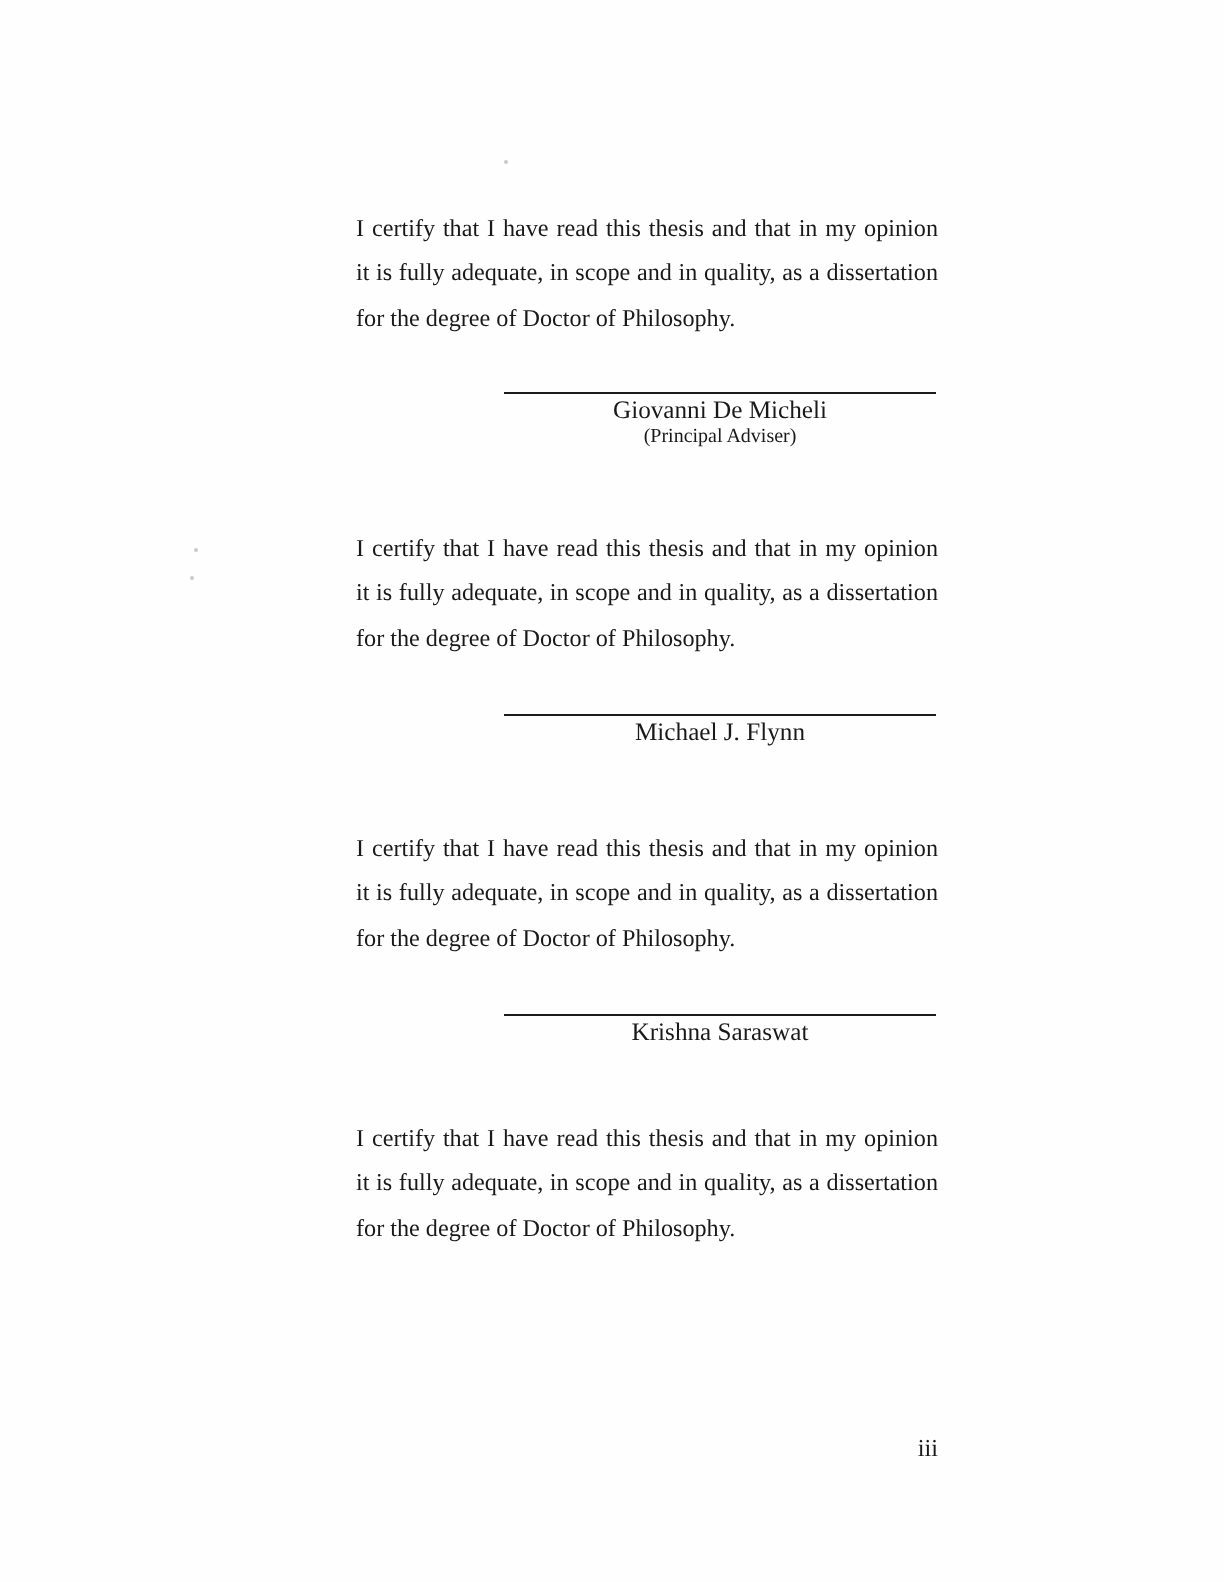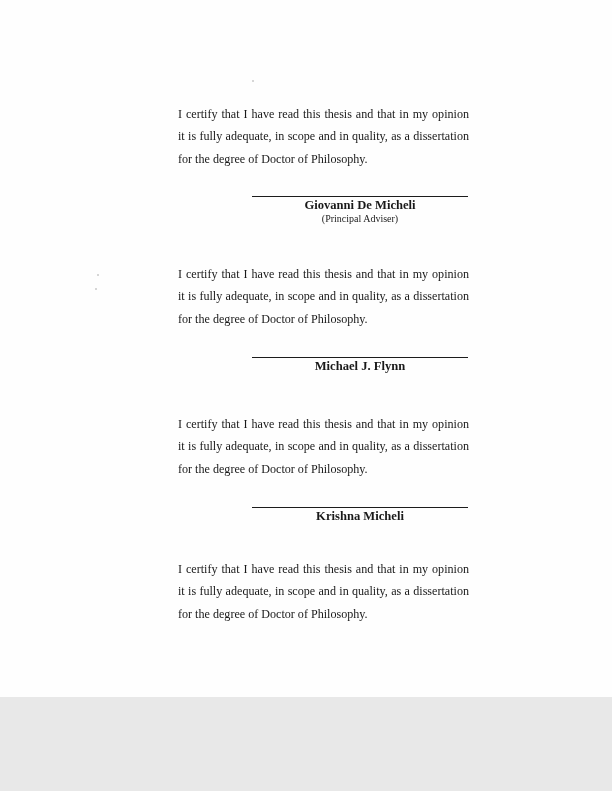--- a/index.html
+++ b/index.html
@@ -3,21 +3,21 @@
 <meta charset="utf-8">
 <style>
   html, body {
     margin: 0;
     padding: 0;
     background: #e8e8e8;
   }
   .page {
     position: relative;
     width: 612px;
-    height: 697px;
+    height: 791px;
     margin: 0 auto;
     background: #fefefe;
     font-family: "Liberation Serif", "DejaVu Serif", serif;
     color: #191919;
     overflow: hidden;
   }
   .cert-paragraph {
     position: absolute;
     left: 178px;
     width: 291px;
@@ -39,21 +39,20 @@
     text-align: center;
   }
   .sig-line {
     border-top: 1.5px solid #1c1c1c;
     height: 0;
   }
   .sig-name {
     margin-top: 1px;
     font-size: 12.6px;
     line-height: 14px;
-    font-weight: bold;
   }
   .sig-role {
     font-size: 10px;
     line-height: 13.5px;
   }
   .page-number {
     position: absolute;
     top: 717px;
     left: 178px;
     width: 291px;
@@ -110,21 +109,21 @@
     <div class="sig-name">Michael J. Flynn</div>
   </div>
 
   <div class="cert-paragraph" id="para-3">
     <div class="cert-line justified">I certify that I have read this thesis and that in my opinion</div>
     <div class="cert-line justified">it is fully adequate, in scope and in quality, as a dissertation</div>
     <div class="cert-line">for the degree of Doctor of Philosophy.</div>
   </div>
   <div class="sig-block" id="sig-3">
     <div class="sig-line"></div>
-    <div class="sig-name">Krishna Micheli</div>
+    <div class="sig-name">Krishna Saraswat</div>
   </div>
 
   <div class="cert-paragraph" id="para-4">
     <div class="cert-line justified">I certify that I have read this thesis and that in my opinion</div>
     <div class="cert-line justified">it is fully adequate, in scope and in quality, as a dissertation</div>
     <div class="cert-line">for the degree of Doctor of Philosophy.</div>
   </div>
 
   <div class="page-number">iii</div>
 

